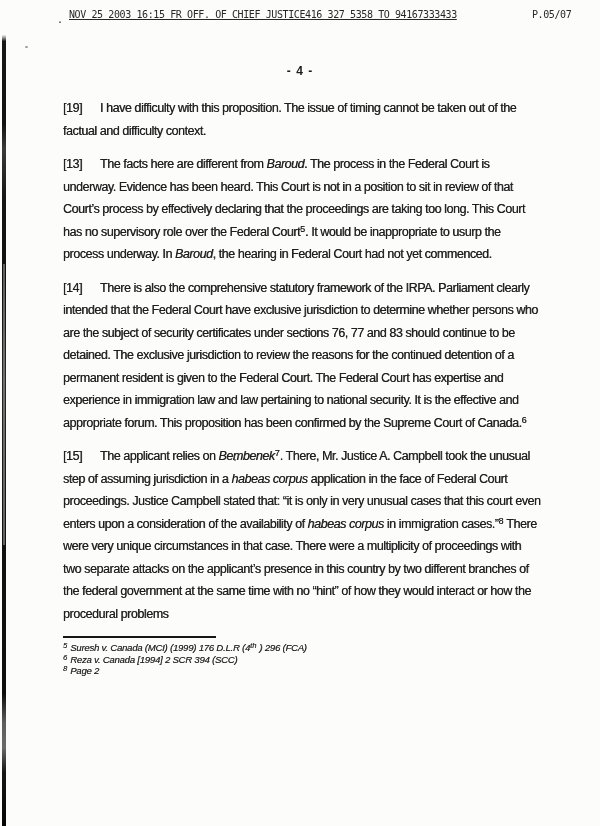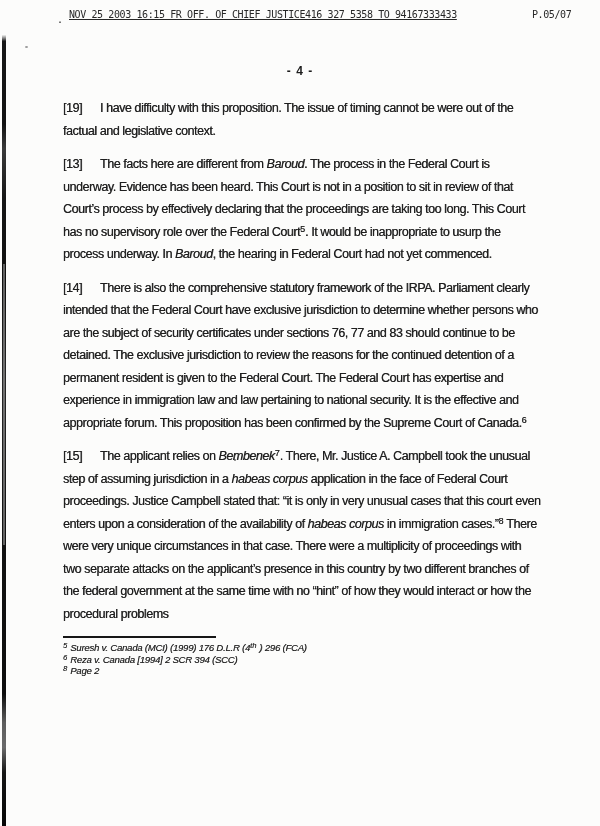--- a/index.html
+++ b/index.html
@@ -66,21 +66,21 @@
   <div class="fax-header">
     <span class="fax-dot">.</span>
     <span class="fax-text">NOV 25 2003 16:15 FR OFF. OF CHIEF JUSTICE416 327 5358 TO 94167333433</span>
     <span class="fax-page">P.05/07</span>
   </div>
 
   <div class="page-number">- 4 -</div>
 
   <div class="content">
 
-    <p class="para"><span class="pnum">[19]</span><span>I have difficulty with this proposition. The issue of timing cannot be were out of the factual and legislative context.</span></p>
+    <p class="para"><span class="pnum">[19]</span><span>I have difficulty with this proposition. The issue of timing cannot be taken out of the factual and difficulty context.</span></p>
 
     <p class="para"><span class="pnum">[13]</span><span>The facts here are different from <i>Baroud</i>. The process in the Federal Court is underway. Evidence has been heard. This Court is not in a position to sit in review of that Court’s process by effectively declaring that the proceedings are taking too long. This Court has no supervisory role over the Federal Court<sup>5</sup>. It would be inappropriate to usurp the process underway. In <i>Baroud</i>, the hearing in Federal Court had not yet commenced.</span></p>
 
     <p class="para"><span class="pnum">[14]</span><span>There is also the comprehensive statutory framework of the IRPA. Parliament clearly intended that the Federal Court have exclusive jurisdiction to determine whether persons who are the subject of security certificates under sections 76, 77 and 83 should continue to be detained. The exclusive jurisdiction to review the reasons for the continued detention of a permanent resident is given to the Federal Court. The Federal Court has expertise and experience in immigration law and law pertaining to national security. It is the effective and appropriate forum. This proposition has been confirmed by the Supreme Court of Canada.<sup>6</sup></span></p>
 
     <p class="para"><span class="pnum">[15]</span><span>The applicant relies on <i>Bembenek</i><sup>7</sup>. There, Mr. Justice A. Campbell took the unusual step of assuming jurisdiction in a <i>habeas corpus</i> application in the face of Federal Court proceedings. Justice Campbell stated that: “it is only in very unusual cases that this court even enters upon a consideration of the availability of <i>habeas corpus</i> in immigration cases.”<sup>8</sup> There were very unique circumstances in that case. There were a multiplicity of proceedings with two separate attacks on the applicant’s presence in this country by two different branches of the federal government at the same time with no “hint” of how they would interact or how the procedural problems</span></p>
 
     <div class="footnotes">
       <div class="fn-rule"></div>
       <div class="fn"><sup>5</sup><span>Suresh v. Canada (MCI) (1999) 176 D.L.R (4<sup>th</sup>) 296 (FCA)</span></div>

